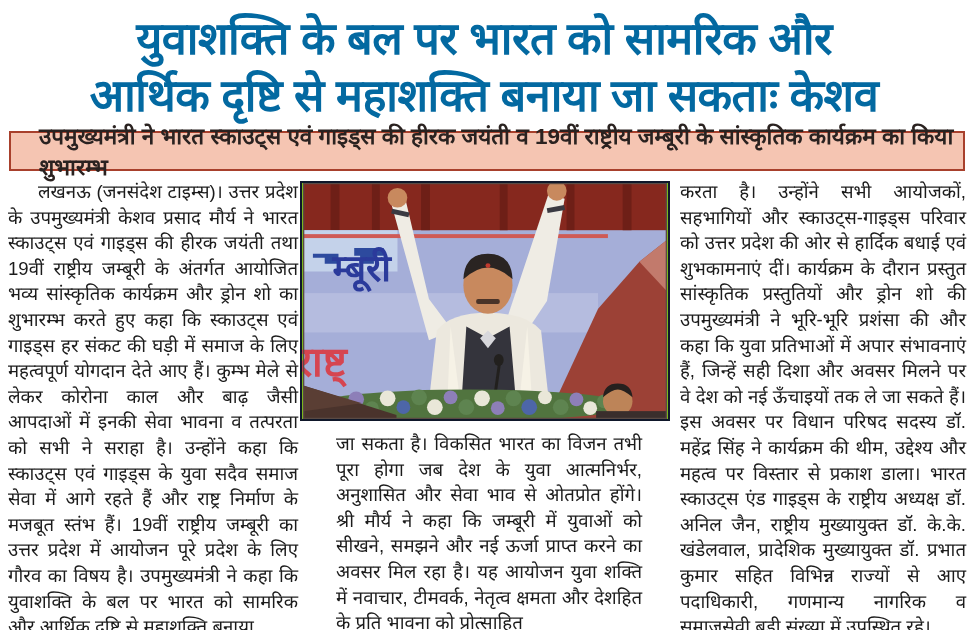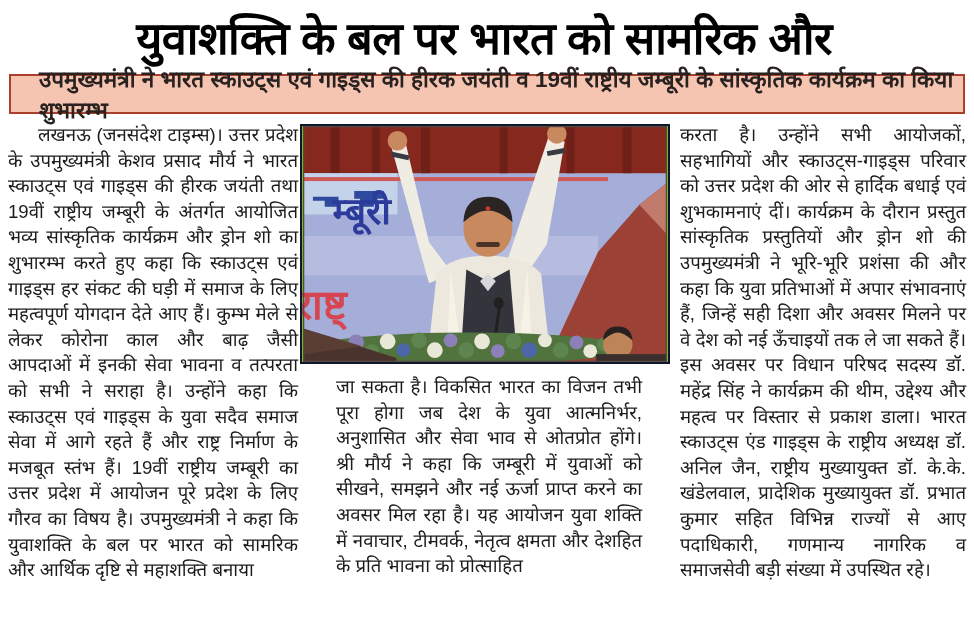--- a/index.html
+++ b/index.html
@@ -2,21 +2,21 @@
 <html><head>
 <meta charset="utf-8">
 <style>
   html,body{margin:0;padding:0;background:#ffffff;}
   .page{
     position:relative;width:974px;height:630px;background:#ffffff;
     font-family:"Liberation Sans",sans-serif;color:#141414;overflow:hidden;
   }
   .headline{
     margin:0;padding:10px 12px 0 6px;text-align:center;
-    font-size:45px;line-height:57px;font-weight:800;color:#000000;
+    font-size:45px;line-height:57px;font-weight:800;color:#0369a1;
     letter-spacing:-0.5px;
   }
   .banner{
     margin:7px 9px 0 9px;height:36px;
     background:#f5c5b2;border:2px solid #a8402c;
     display:flex;align-items:center;justify-content:center;
     font-size:22.5px;font-weight:700;color:#2a2220;padding-left:28px;
   }
   .body-grid{
     display:flex;align-items:flex-start;
@@ -35,20 +35,21 @@
   }
   .photo-frame svg{display:block;}
 </style>
 </head>
 <body>
 
 <div class="page">
 
   <h1 class="headline">
     <span>युवाशक्ति के बल पर भारत को सामरिक और</span><br>
+    <span>आर्थिक दृष्टि से महाशक्ति बनाया जा सकताः केशव</span>
   </h1>
 
   <div class="banner">
     <span>उपमुख्यमंत्री ने भारत स्काउट्स एवं गाइड्स की हीरक जयंती व 19वीं राष्ट्रीय जम्बूरी के सांस्कृतिक कार्यक्रम का किया शुभारम्भ</span>
   </div>
 
   <div class="body-grid">
 
     <div class="col col-left">
       <p>लखनऊ (जनसंदेश टाइम्स)। उत्तर प्रदेश के उपमुख्यमंत्री केशव प्रसाद मौर्य ने भारत स्काउट्स एवं गाइड्स की हीरक जयंती तथा 19वीं राष्ट्रीय जम्बूरी के अंतर्गत आयोजित भव्य सांस्कृतिक कार्यक्रम और ड्रोन शो का शुभारम्भ करते हुए कहा कि स्काउट्स एवं गाइड्स हर संकट की घड़ी में समाज के लिए महत्वपूर्ण योगदान देते आए हैं। कुम्भ मेले से लेकर कोरोना काल और बाढ़ जैसी आपदाओं में इनकी सेवा भावना व तत्परता को सभी ने सराहा है। उन्होंने कहा कि स्काउट्स एवं गाइड्स के युवा सदैव समाज सेवा में आगे रहते हैं और राष्ट्र निर्माण के मजबूत स्तंभ हैं। 19वीं राष्ट्रीय जम्बूरी का उत्तर प्रदेश में आयोजन पूरे प्रदेश के लिए गौरव का विषय है। उपमुख्यमंत्री ने कहा कि युवाशक्ति के बल पर भारत को सामरिक और आर्थिक दृष्टि से महाशक्ति बनाया</p>

